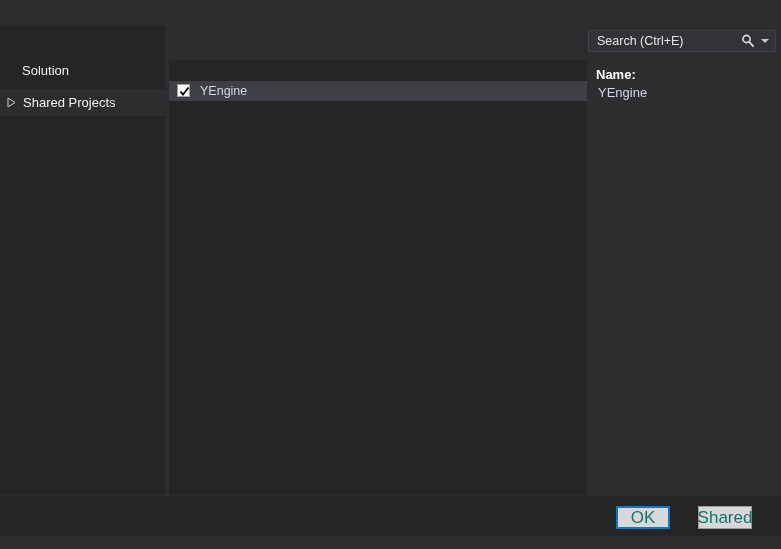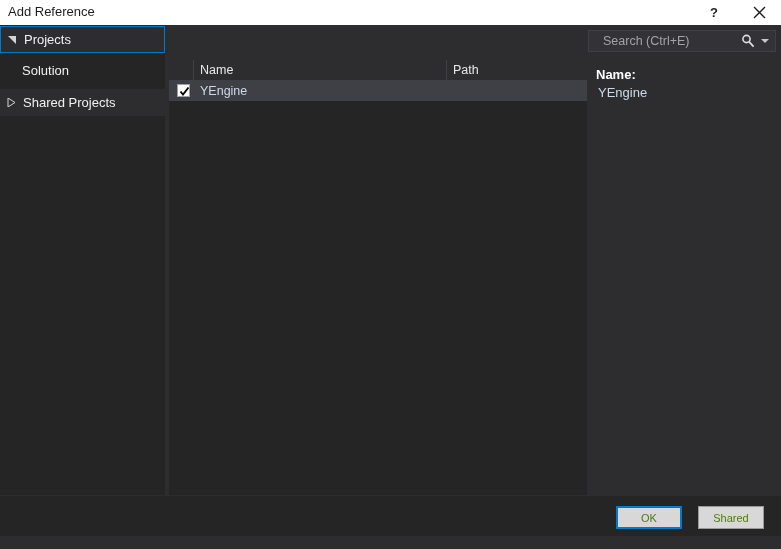--- a/index.html
+++ b/index.html
@@ -156,23 +156,23 @@
   #search-box {
     position: absolute;
     left: 588px; top: 30px;
     width: 188px; height: 22px;
     background: #333337;
     border: 1px solid #3f3f46;
     box-sizing: border-box;
   }
   #search-input {
     position: absolute;
-    left: 14px; top: 2px;
+    left: 8px; top: 2px;
     font-size: 12.5px;
-    color: #a3a3a3;
+    color: #e5e5e5;
     line-height: 16px;
   }
   #search-icon {
     position: absolute;
     right: 20px; top: 3px;
     width: 14px; height: 14px;
   }
   #search-icon svg { display: block; }
   #search-dropdown-icon {
     position: absolute;
@@ -213,66 +213,46 @@
   }
   #footer-bottom {
     position: absolute;
     left: 0; top: 536px;
     width: 781px; height: 13px;
     background: #2d2d30;
   }
   .dlg-btn {
     position: absolute;
     top: 506px;
-    width: 66px; height: 23px;
+    width: 54px; height: 23px;
     background: #d8d8d8;
-    color: #4d7c0f;
-    font-size: 11px;
+    color: #0f766e;
+    font-size: 17px;
     display: flex;
     align-items: center;
     justify-content: center;
     box-sizing: border-box;
   }
   #ok-button {
     left: 616px;
     border: 2px solid #007acc;
   }
   #cancel-button {
     left: 698px;
     border: 1px solid #9a9a9a;
   }
 </style>
 </head>
 <body>
 
 <div id="dialog">
 
-  <div id="titlebar">
-    <div id="title-text">Add Reference</div>
-    <div class="tb-btn" id="help-button">
-      <span>?</span>
-    </div>
-    <div class="tb-btn" id="close-button">
-      <svg width="13" height="13" viewBox="0 0 13 13">
-        <line x1="1" y1="1" x2="12" y2="12" stroke="#1e1e1e" stroke-width="1.3"></line>
-        <line x1="12" y1="1" x2="1" y2="12" stroke="#1e1e1e" stroke-width="1.3"></line>
-      </svg>
-    </div>
-  </div>
 
   <div id="tree-panel">
 
-    <div class="tree-item" id="tree-item-projects">
-      <span class="tw">
-        <svg width="9" height="9" viewBox="0 0 9 9">
-          <polygon points="0,1 8,1 8,9" fill="#d4d4d4"></polygon>
-        </svg>
-      </span>
-      <span class="tree-label">Projects</span>
-    </div>
 
     <div class="tree-item" id="tree-item-shared-projects">
       <span class="tw">
         <svg width="9" height="9" viewBox="0 0 9 9">
           <polygon points="1,0 8,4.5 1,9" fill="none" stroke="#d4d4d4" stroke-width="1"></polygon>
         </svg>
       </span>
       <span class="tree-label">Shared Projects</span>
     </div>
 
@@ -287,25 +267,20 @@
     <span id="search-icon">
       <svg width="14" height="14" viewBox="0 0 14 14">
         <circle cx="5.5" cy="5" r="3.6" fill="none" stroke="#dcdcdc" stroke-width="1.6"></circle>
         <line x1="8.2" y1="7.8" x2="12.6" y2="12.6" stroke="#dcdcdc" stroke-width="1.8"></line>
       </svg>
     </span>
     <span id="search-dropdown-icon"></span>
   </div>
 
   <div id="list-panel">
-    <div id="list-header">
-      <div class="hdr-cell" id="hdr-check"></div>
-      <div class="hdr-cell" id="hdr-name">Name</div>
-      <div class="hdr-cell" id="hdr-path">Path</div>
-    </div>
     <div id="list-rows">
       <div class="list-row">
         <span class="row-check">
           <svg width="11" height="11" viewBox="0 0 11 11">
             <polyline points="1.5,5.5 4,8.5 9.5,1.5" fill="none" stroke="#000000" stroke-width="1.9"></polyline>
           </svg>
         </span>
         <span class="cell cell-name">YEngine</span>
       </div>
     </div>

